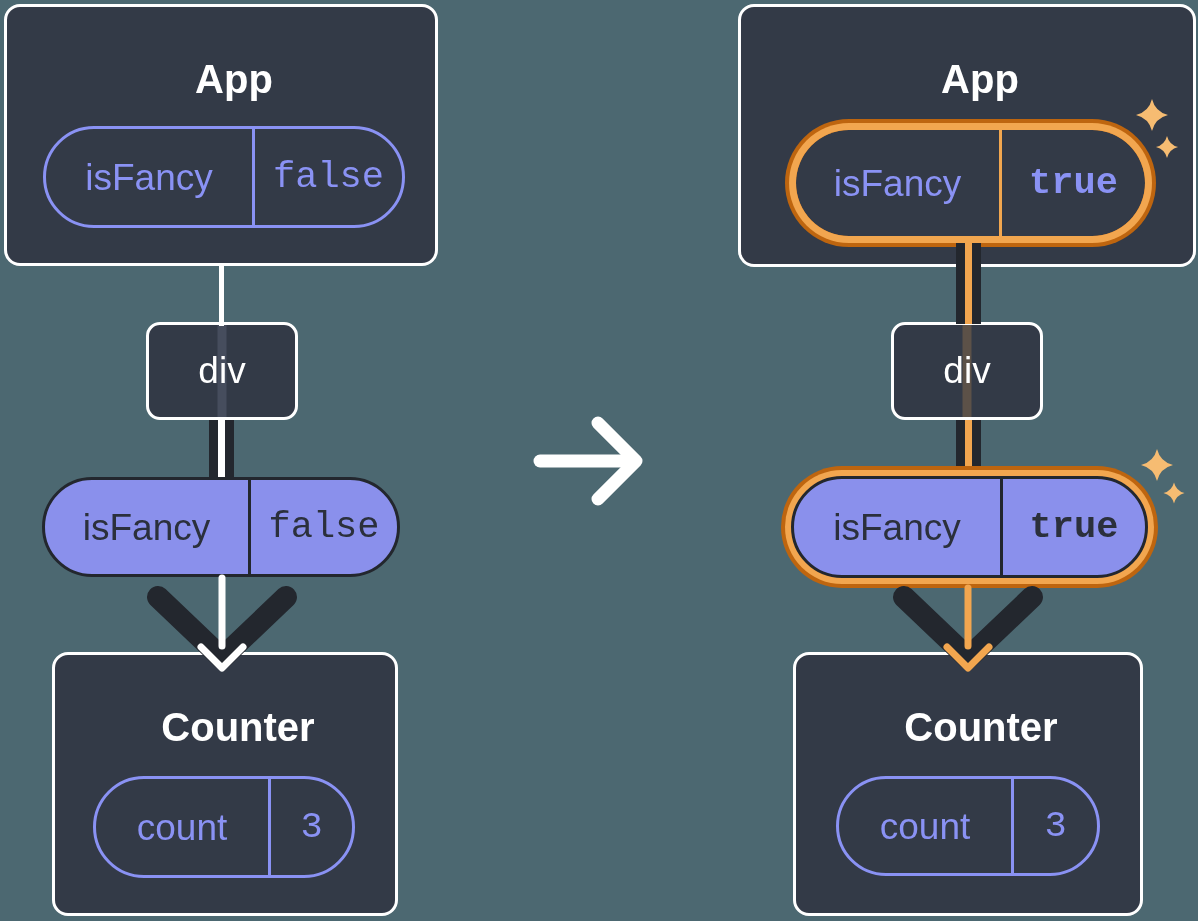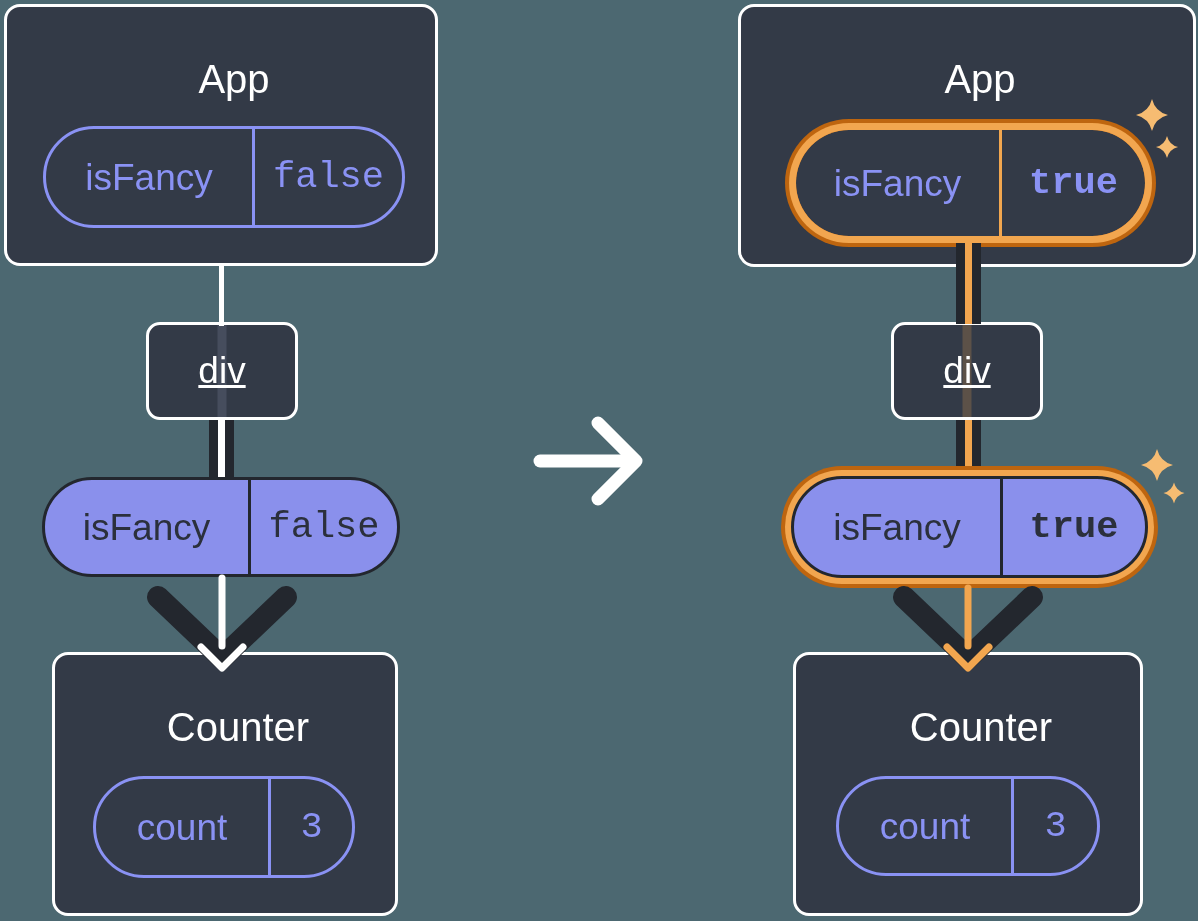--- a/index.html
+++ b/index.html
@@ -14,23 +14,23 @@
     --sparkle:#F6BC72;
     --white:#FFFFFF;
   }
   html,body{margin:0;padding:0;}
   body{font-family:"Liberation Sans",sans-serif;}
   .canvas{position:relative;width:1198px;height:921px;background:var(--bg);overflow:hidden;}
 
   .card{position:absolute;background:var(--card);border:3px solid var(--white);
         border-radius:16px;box-sizing:border-box;z-index:2;}
   .card-title{position:absolute;left:0;right:8px;top:52px;text-align:center;
-        color:var(--white);font-size:40px;font-weight:400;line-height:1;padding-left:34px;}
+        color:var(--white);font-size:40px;font-weight:700;line-height:1;padding-left:34px;}
   .div-card{display:flex;align-items:center;justify-content:center;border-radius:14px;}
-  .div-label{color:var(--white);font-size:37px;font-weight:500;z-index:2;text-decoration:underline;}
+  .div-label{color:var(--white);font-size:37px;font-weight:500;z-index:2;}
   .pass-line{position:absolute;top:0;bottom:0;left:50%;width:9px;transform:translateX(-50%);z-index:1;}
   .pass-line.white-dim{background:rgba(200,208,248,0.13);}
   .pass-line.orange-dim{background:rgba(242,166,79,0.22);}
 
   .pill{position:absolute;display:flex;box-sizing:border-box;border-radius:60px;overflow:hidden;justify-content:space-between;}
   .pill .cell{display:flex;align-items:center;justify-content:center;font-size:37px;line-height:1;box-sizing:border-box;}
   .pill .cell.value{flex:1;font-family:Liberation Mono, monospace;}
   .pill.outline-purple{border:3px solid var(--purple);color:var(--purple);background:transparent;}
   .pill.outline-purple .cell.value{border-left:3px solid var(--purple);}
   .pill.filled{background:var(--purple-fill);border:3px solid var(--dark);color:var(--dark-text);z-index:2;}

